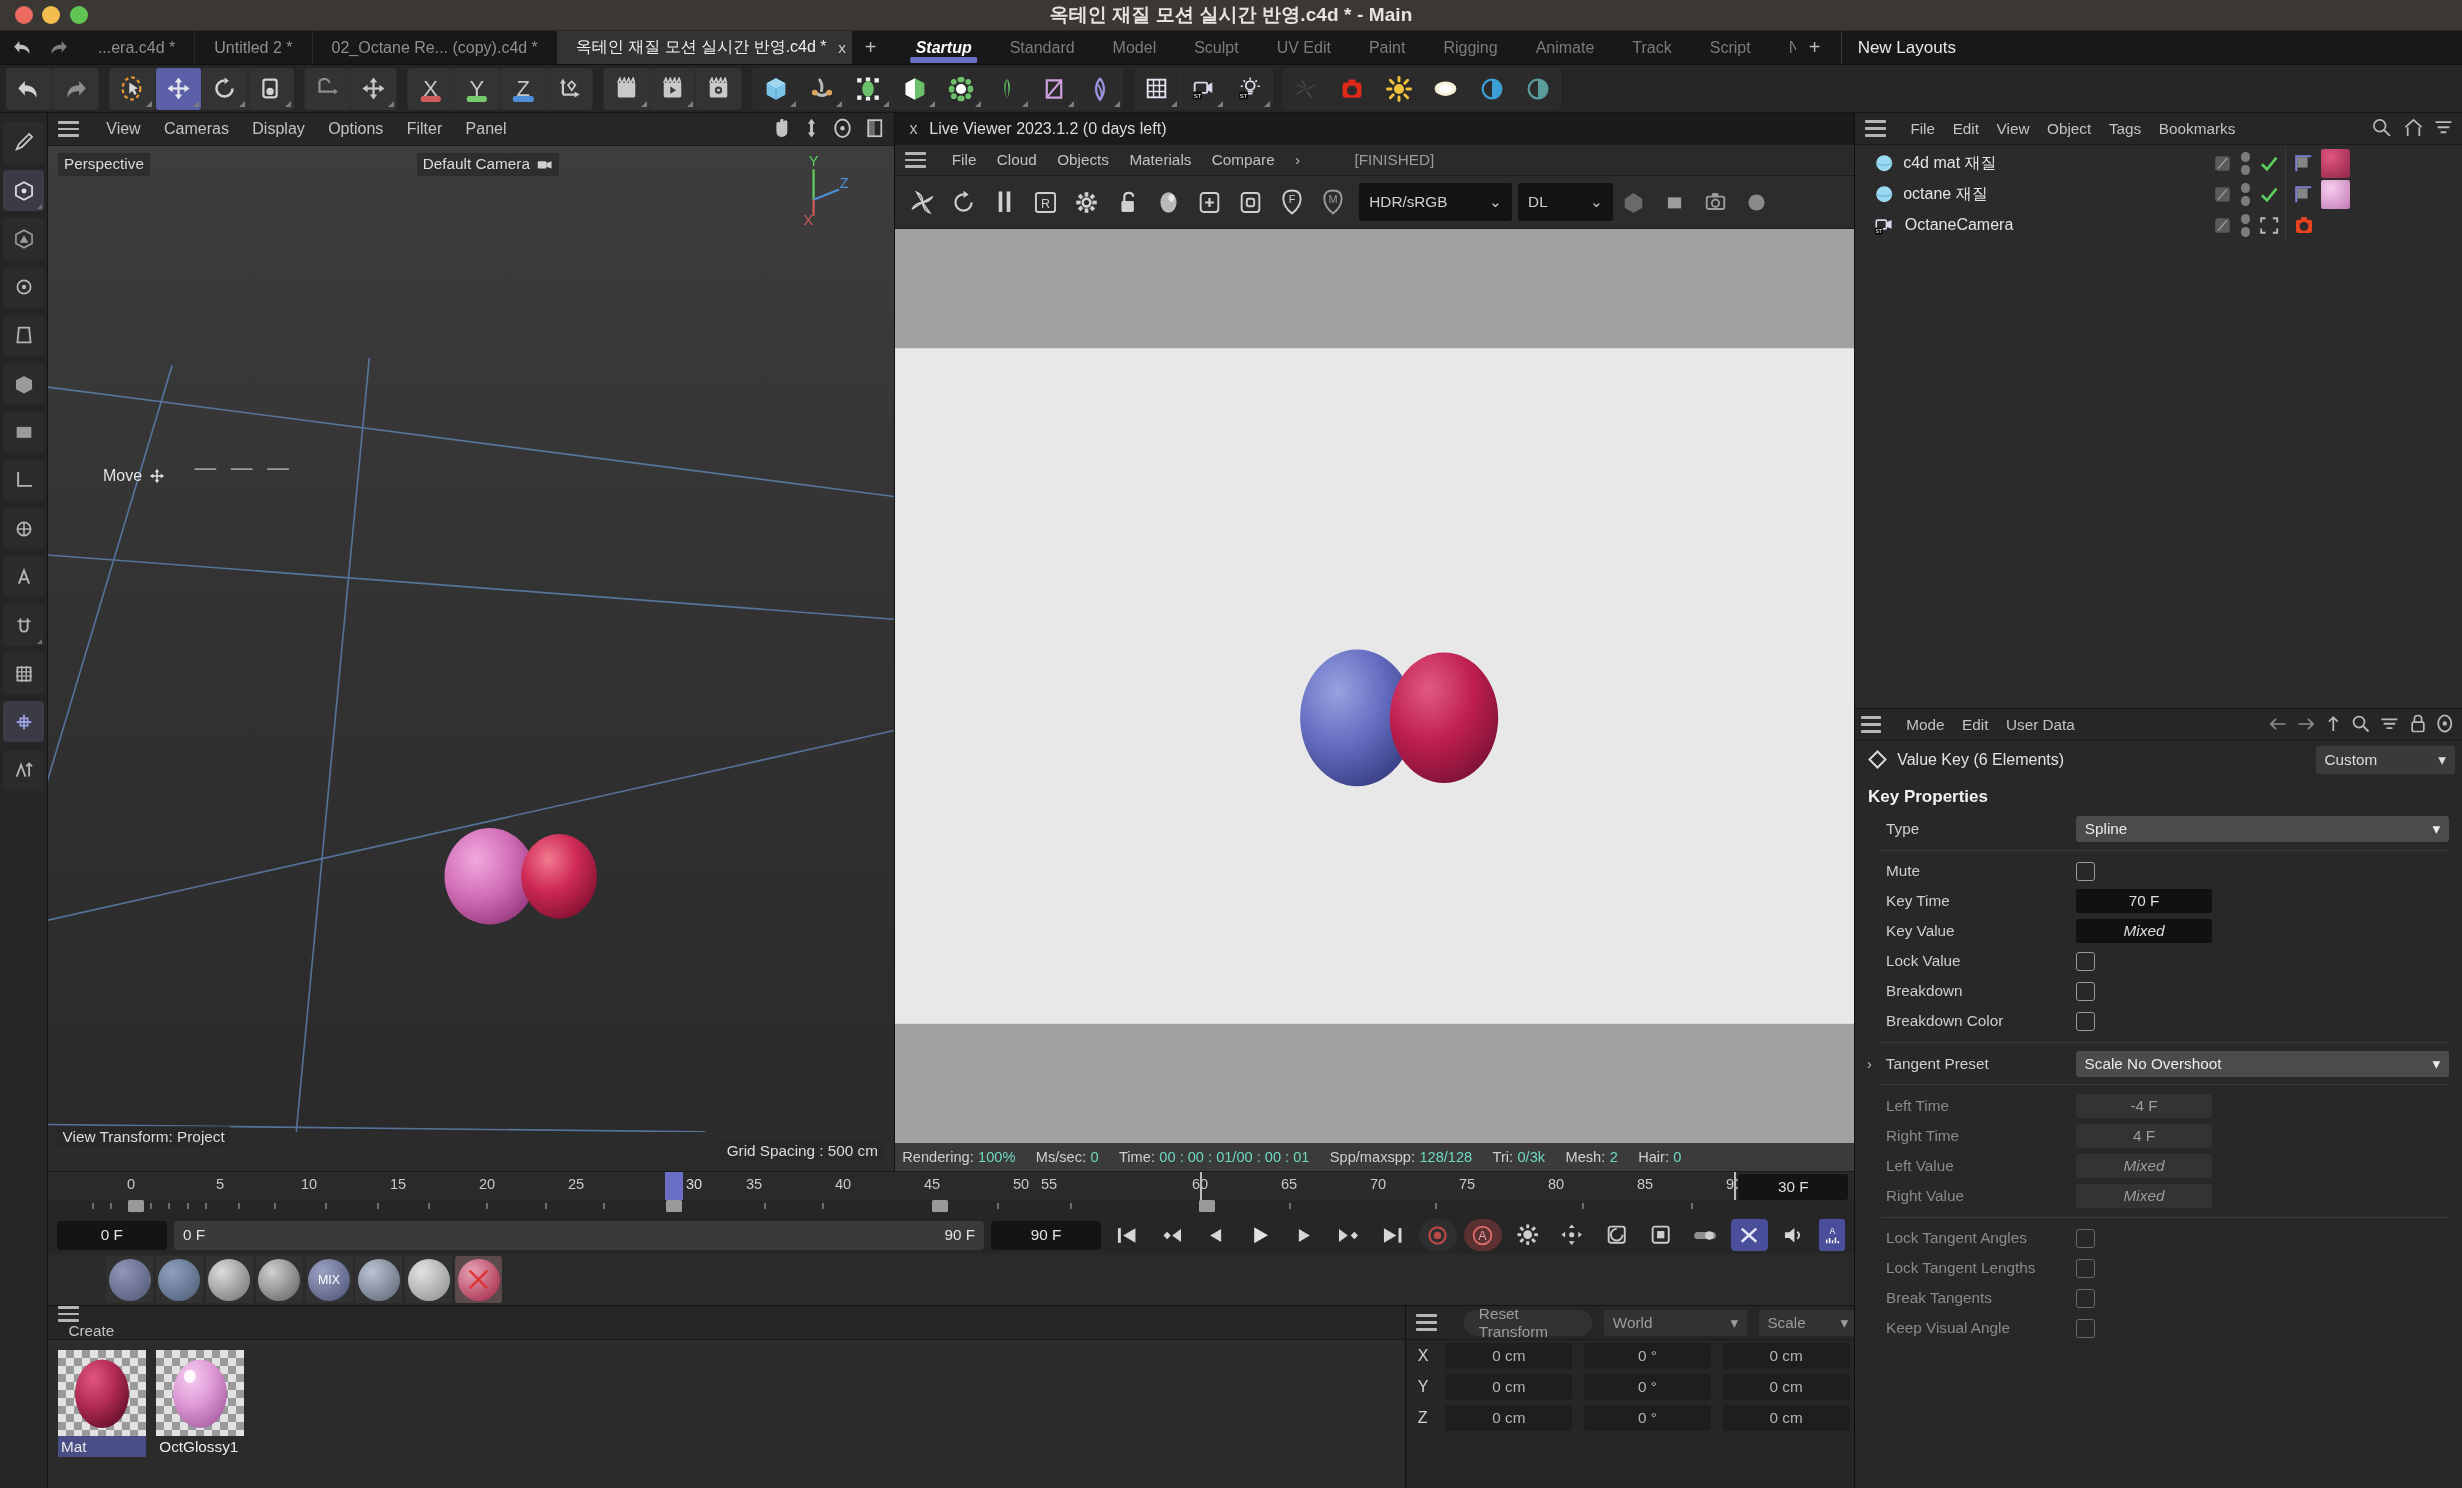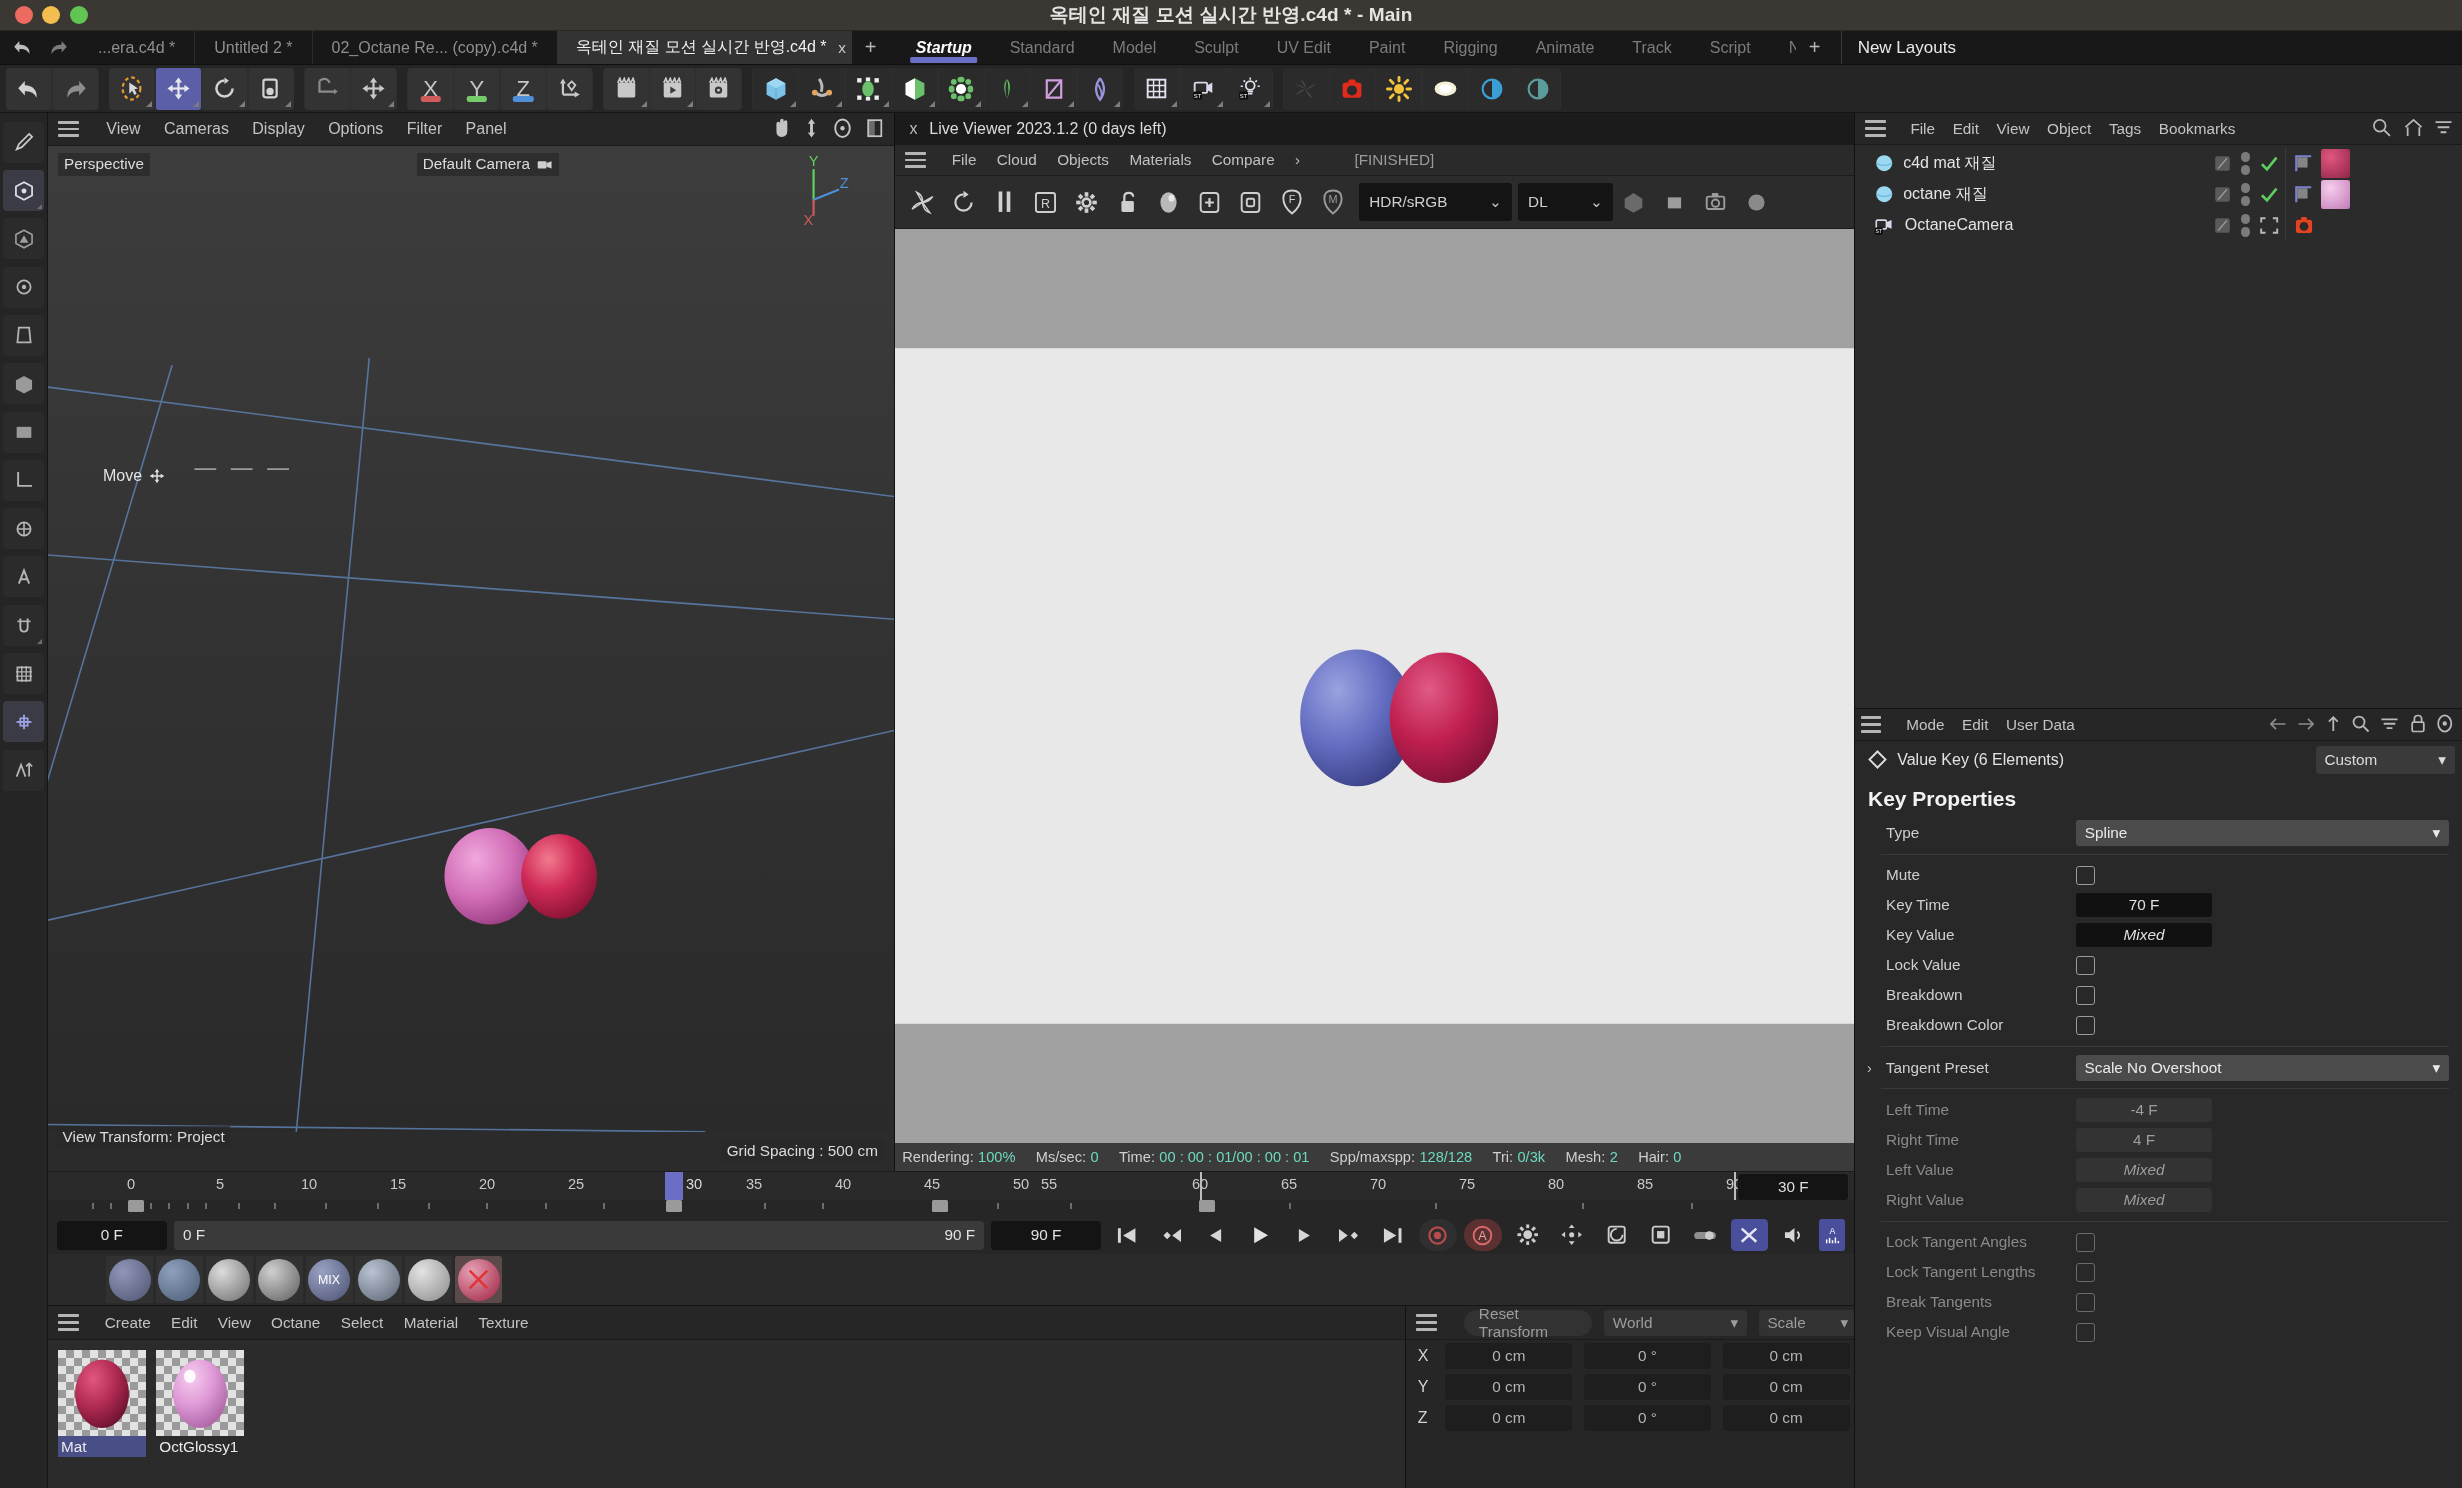--- a/index.html
+++ b/index.html
@@ -143,21 +143,21 @@
   .chip{ width:29px; height:29px; border-radius:2.2px; }
 
   .attr{ flex:1; display:flex; flex-direction:column; background:#282828; border-top:0.7px solid #141414; }
   .attrmenu{ height:32px; display:flex; align-items:center; padding-left:6px; background:#262626; border-bottom:0.7px solid #1b1b1b;}
   .attrmenu a{ font-size:15.3px; color:#c3c3c3; padding:0 8.8px; text-decoration:none;}
   .attricons{ margin-left:auto; display:flex; gap:10.2px; padding-right:8.8px; align-items:center;}
   .attrhead{ height:37px; display:flex; align-items:center; padding-left:13px; gap:10.2px; }
   .attrhead .ttl{ font-size:16px; color:#e2e2e2; }
   .attrhead .custom{ margin-left:auto; margin-right:7.3px; width:139px; height:28px; background:#3a3a3a; border-radius:2.9px;
      display:flex; align-items:center; padding:0 8.8px; font-size:15.3px; color:#dcdcdc; justify-content:space-between;}
-  .sect{ font-size:21px; color:#f2f2f2; font-weight:700; padding:8.8px 0 7.3px 13px; }
+  .sect{ font-size:17px; color:#f2f2f2; font-weight:700; padding:8.8px 0 7.3px 13px; }
   .frow{ height:30px; display:flex; align-items:center; padding-left:31px; }
   .frow .lbl{ width:190px; font-size:15.3px; color:#cfcfcf; }
   .frow.dim .lbl{ color:#8a8a8a; }
   .cbx{ width:19px; height:19px; border:1.5px solid #9a9a9a; border-radius:2.9px; background:transparent; }
   .frow.dim .cbx{ border-color:#6a6a6a; }
   .fld{ width:136px; height:24px; background:#111; border-radius:2.9px; display:flex; align-items:center;
         justify-content:center; font-size:15.3px; color:#e0e0e0; }
   .fld.dimf{ background:#333; color:#9d9d9d; }
   .fld.it{ font-style:italic; }
   .wide{ flex:1; margin-right:0; height:26px; background:#4b4b4b; border-radius:2.9px; display:flex;
@@ -186,21 +186,21 @@
   .rndbtn{ width:38px; height:32px; border-radius:16px; display:flex; align-items:center; justify-content:center; background:#2f2f2f;}
 
   
   .matstrip{ height:51px; background:#2a2a2a; display:flex; align-items:center; gap:2.9px; padding-left:58px; }
   .msph{ width:42px; height:42px; border-radius:50%; }
   .mslot{ width:47px; height:47px; display:flex; align-items:center; justify-content:center; background:#313131;}
 
   
   .bottomrow{ height:183px; flex:0 0 183px; display:flex; background:#232323; border-top:0.7px solid #141414; }
   .matmgr{ width:1358px; flex:0 0 1358px; display:flex; flex-direction:column; background:#262626; border-right:0.7px solid #111;}
-  .matmenu{ height:34px; display:flex; align-items:center; padding-left:10.2px; border-bottom:0.7px solid #1b1b1b;}
+  .matmenu{ height:34px; display:flex; align-items:flex-start; padding-left:10.2px; border-bottom:0.7px solid #1b1b1b;flex-direction:column;}
   .matmenu a{ font-size:15.3px; color:#c3c3c3; padding:0 10.2px; text-decoration:none; }
   .matbody{ flex:1; display:flex; gap:10.2px; padding:10.2px 0 0 10.2px; background:#2b2b2b;}
   .matitem{ width:88px; }
   .matthumb{ width:88px; height:86px; position:relative; overflow:hidden;
     background-image:linear-gradient(45deg,#9a9a9a 25%,transparent 25%),
                      linear-gradient(-45deg,#9a9a9a 25%,transparent 25%),
                      linear-gradient(45deg,transparent 75%,#9a9a9a 75%),
                      linear-gradient(-45deg,transparent 75%,#9a9a9a 75%);
     background-size:16px 16px;
     background-position:0 0,0 8px,8px -8px,-8px 0px;

